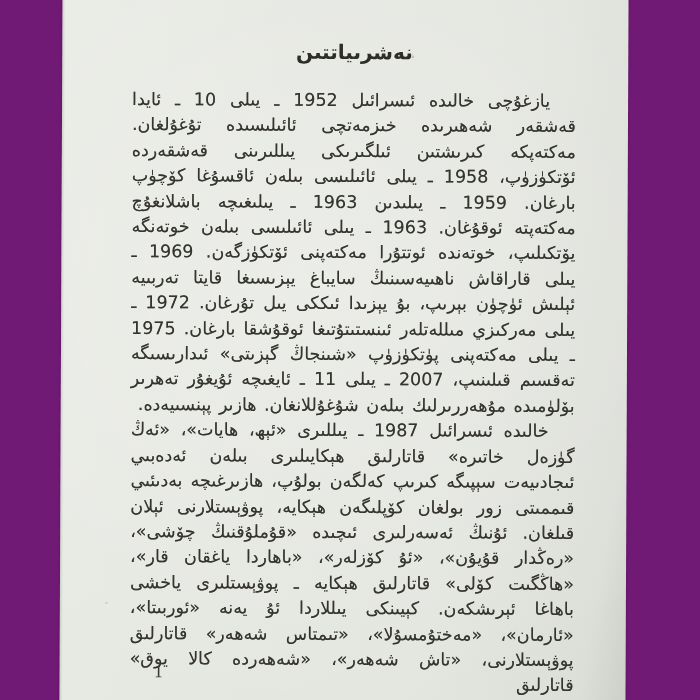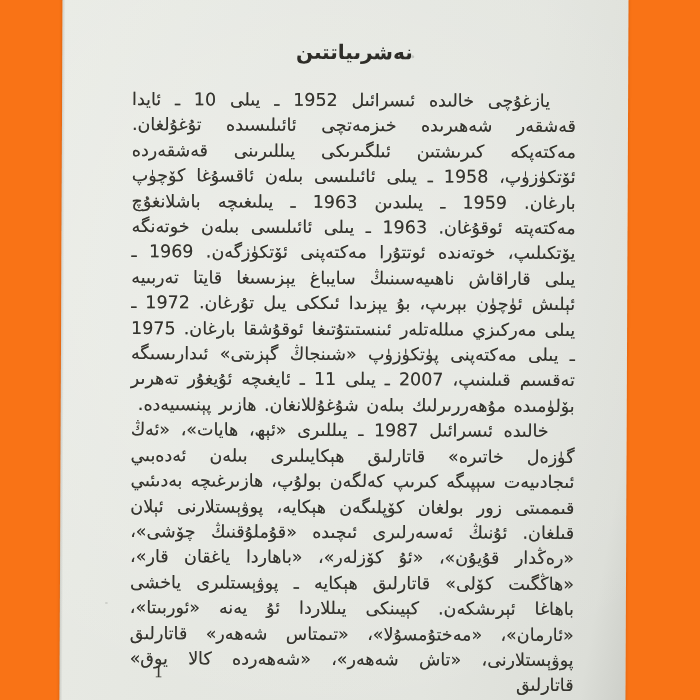--- a/index.html
+++ b/index.html
@@ -8,21 +8,21 @@
     width: 700px;
     height: 700px;
     background: #fdfdfd;
     overflow: hidden;
     font-family: "DejaVu Sans", sans-serif;
   }
   .stage {
     position: relative;
     width: 700px;
     height: 700px;
-    background: #f97316;
+    background: #701a75;
   }
   
   .paper {
     position: absolute;
     left: 61px;
     top: -8px;
     width: 566px;
     height: 716px;
     transform: rotate(0.25deg);
     background:

